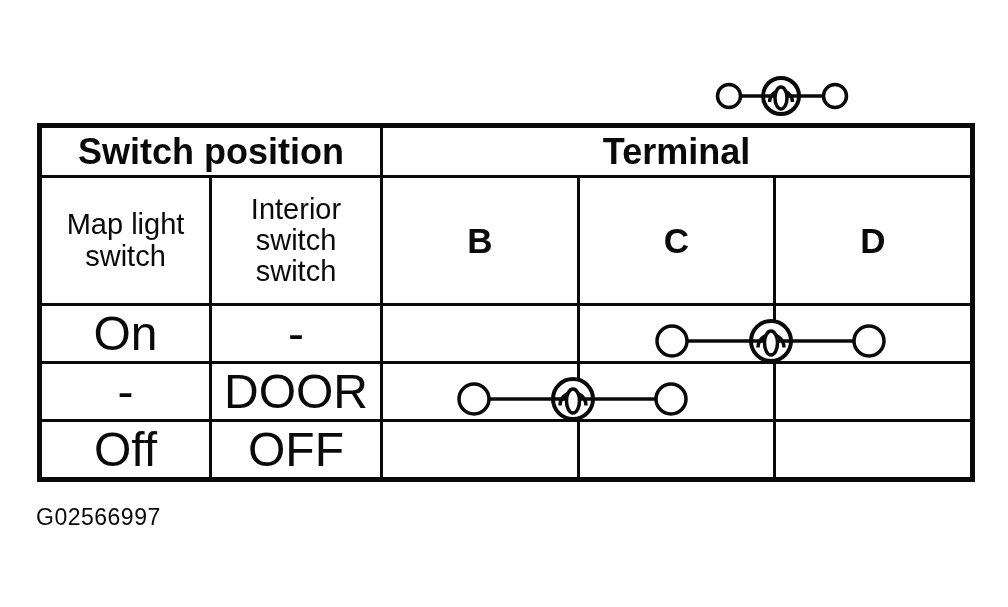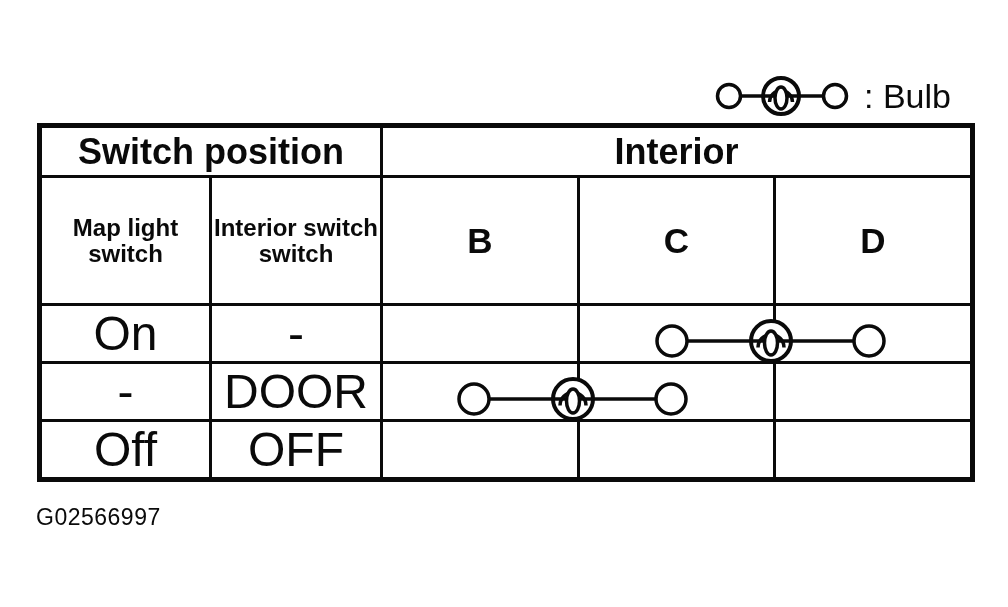--- a/index.html
+++ b/index.html
@@ -47,21 +47,21 @@
     vertical-align: middle;
     overflow: hidden;
   }
   tr.row-h1    { height: 51px; }
   tr.row-h2    { height: 128px; }
   tr.row-data1 { height: 52px; }
   tr.row-data2 { height: 53px; }
   tr.row-data3 { height: 56px; }
 
   .hdr-big  { font-size: 36px; font-weight: bold; }
-  .hdr-col  { font-size: 24px; font-weight: bold; text-align: left; padding-left: 10px; line-height: 1.07; }
+  .hdr-col  { font-size: 29px; font-weight: normal; text-align: left; padding-left: 10px; line-height: 1.07; }
   .hdr-term { font-size: 35px; font-weight: bold; }
   .cell-data { font-size: 48px; font-weight: normal; }
 
   
   .conn-on   { position: absolute; left: 650px; top: 315px; }
   .conn-door { position: absolute; left: 452px; top: 373px; }
 
   
   .figure-id {
     position: absolute;
@@ -83,35 +83,34 @@
         <line x1="25" y1="25" x2="50" y2="25"></line>
         <line x1="84" y1="25" x2="108" y2="25"></line>
         <circle cx="15" cy="25" r="11.5" fill="#ffffff"></circle>
         <circle cx="67" cy="25" r="18" fill="#ffffff" stroke-width="4"></circle>
         <line x1="51" y1="25" x2="83" y2="25"></line>
         <path d="M 55.5 31 A 11.5 11.5 0 1 1 78.5 31"></path>
         <ellipse cx="67" cy="27" rx="6" ry="11" fill="#ffffff"></ellipse>
         <circle cx="121" cy="25" r="11.5" fill="#ffffff"></circle>
       </g>
     </svg>
-    <span class="legend-label">: Bulb</span>
   </div>
 
   <table class="term">
     <colgroup>
       <col style="width:171px">
       <col style="width:171px">
       <col style="width:197px">
       <col style="width:196px">
       <col style="width:198px">
     </colgroup>
     <tbody>
         <tr class="row-h1">
       <th class="hdr-big" colspan="2">Switch position</th>
-      <th class="hdr-big" colspan="3">Interior</th>
+      <th class="hdr-big" colspan="3">Terminal</th>
     </tr>
     <tr class="row-h2">
       <th class="hdr-col">Map light switch</th>
       <th class="hdr-col">Interior switch switch</th>
       <th class="hdr-term">B</th>
       <th class="hdr-term">C</th>
       <th class="hdr-term">D</th>
     </tr>
     <tr class="row-data1">
       <td class="cell-data">On</td>

